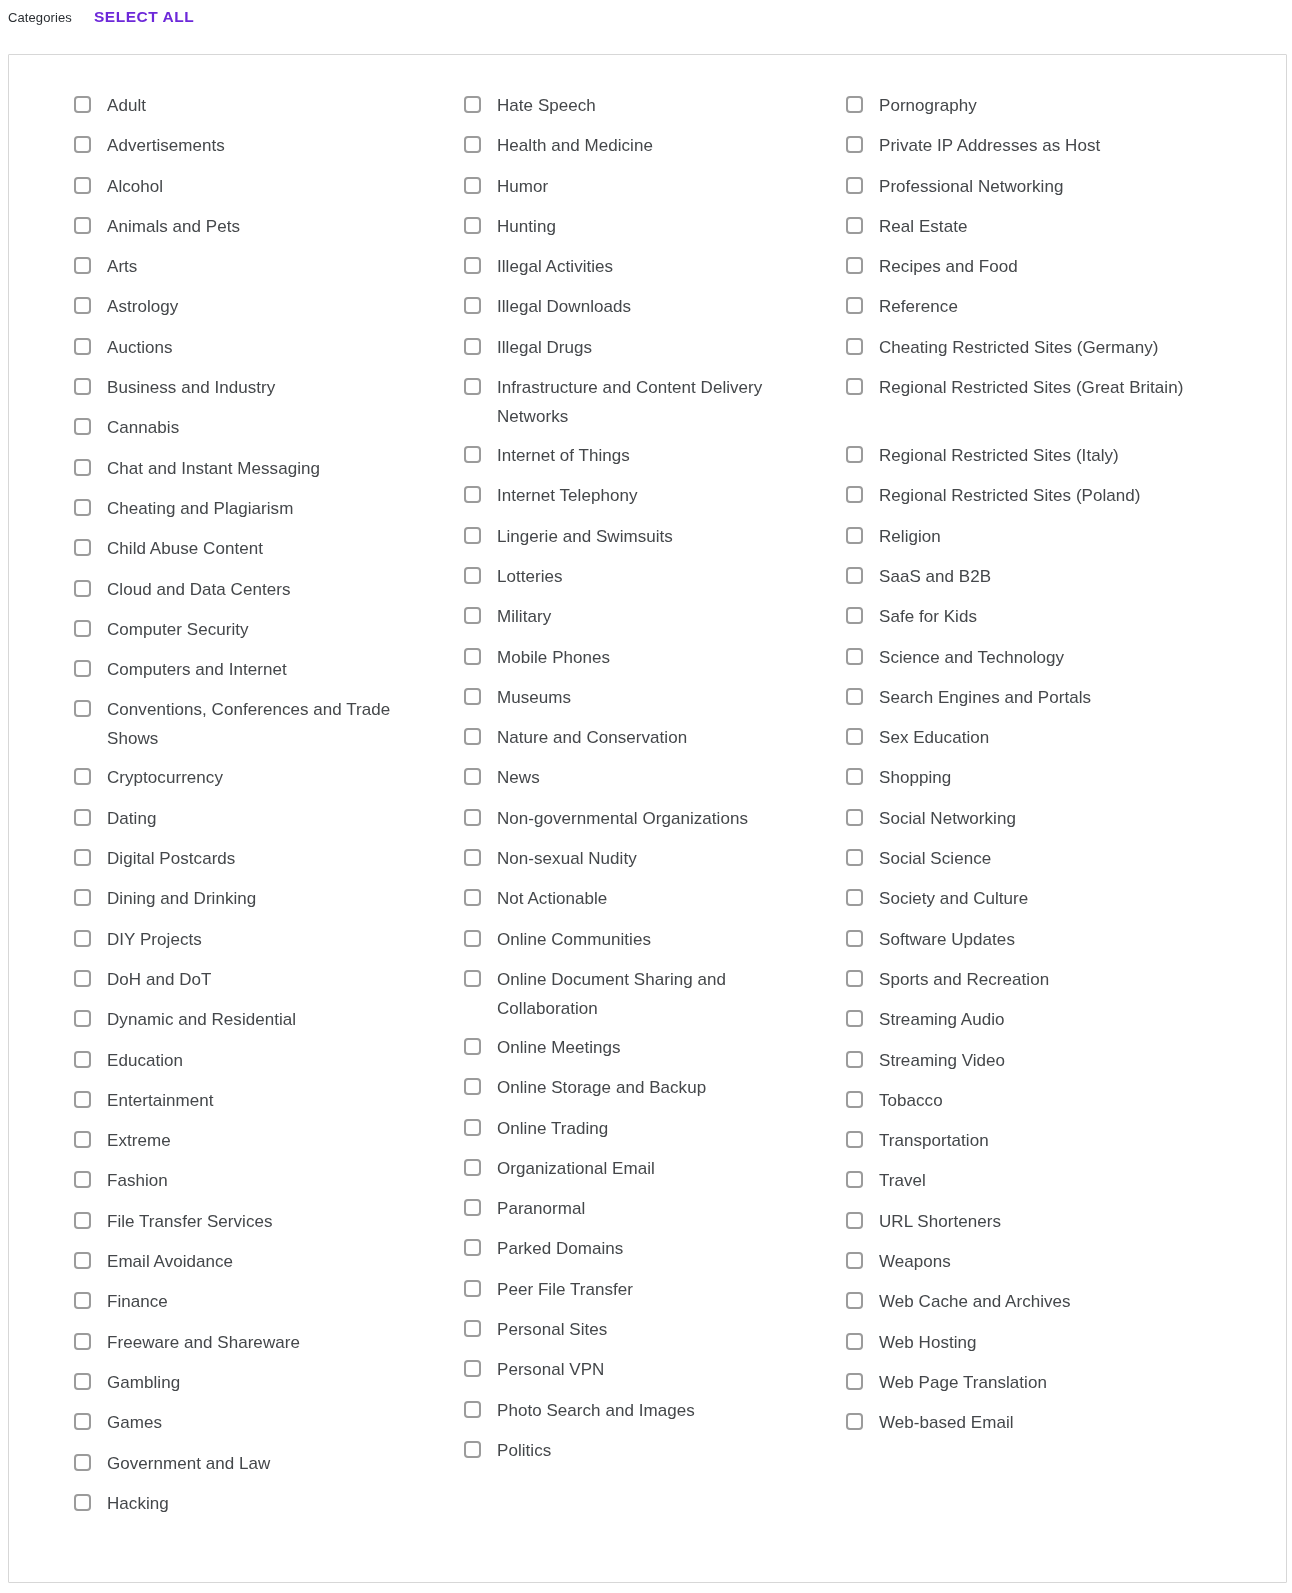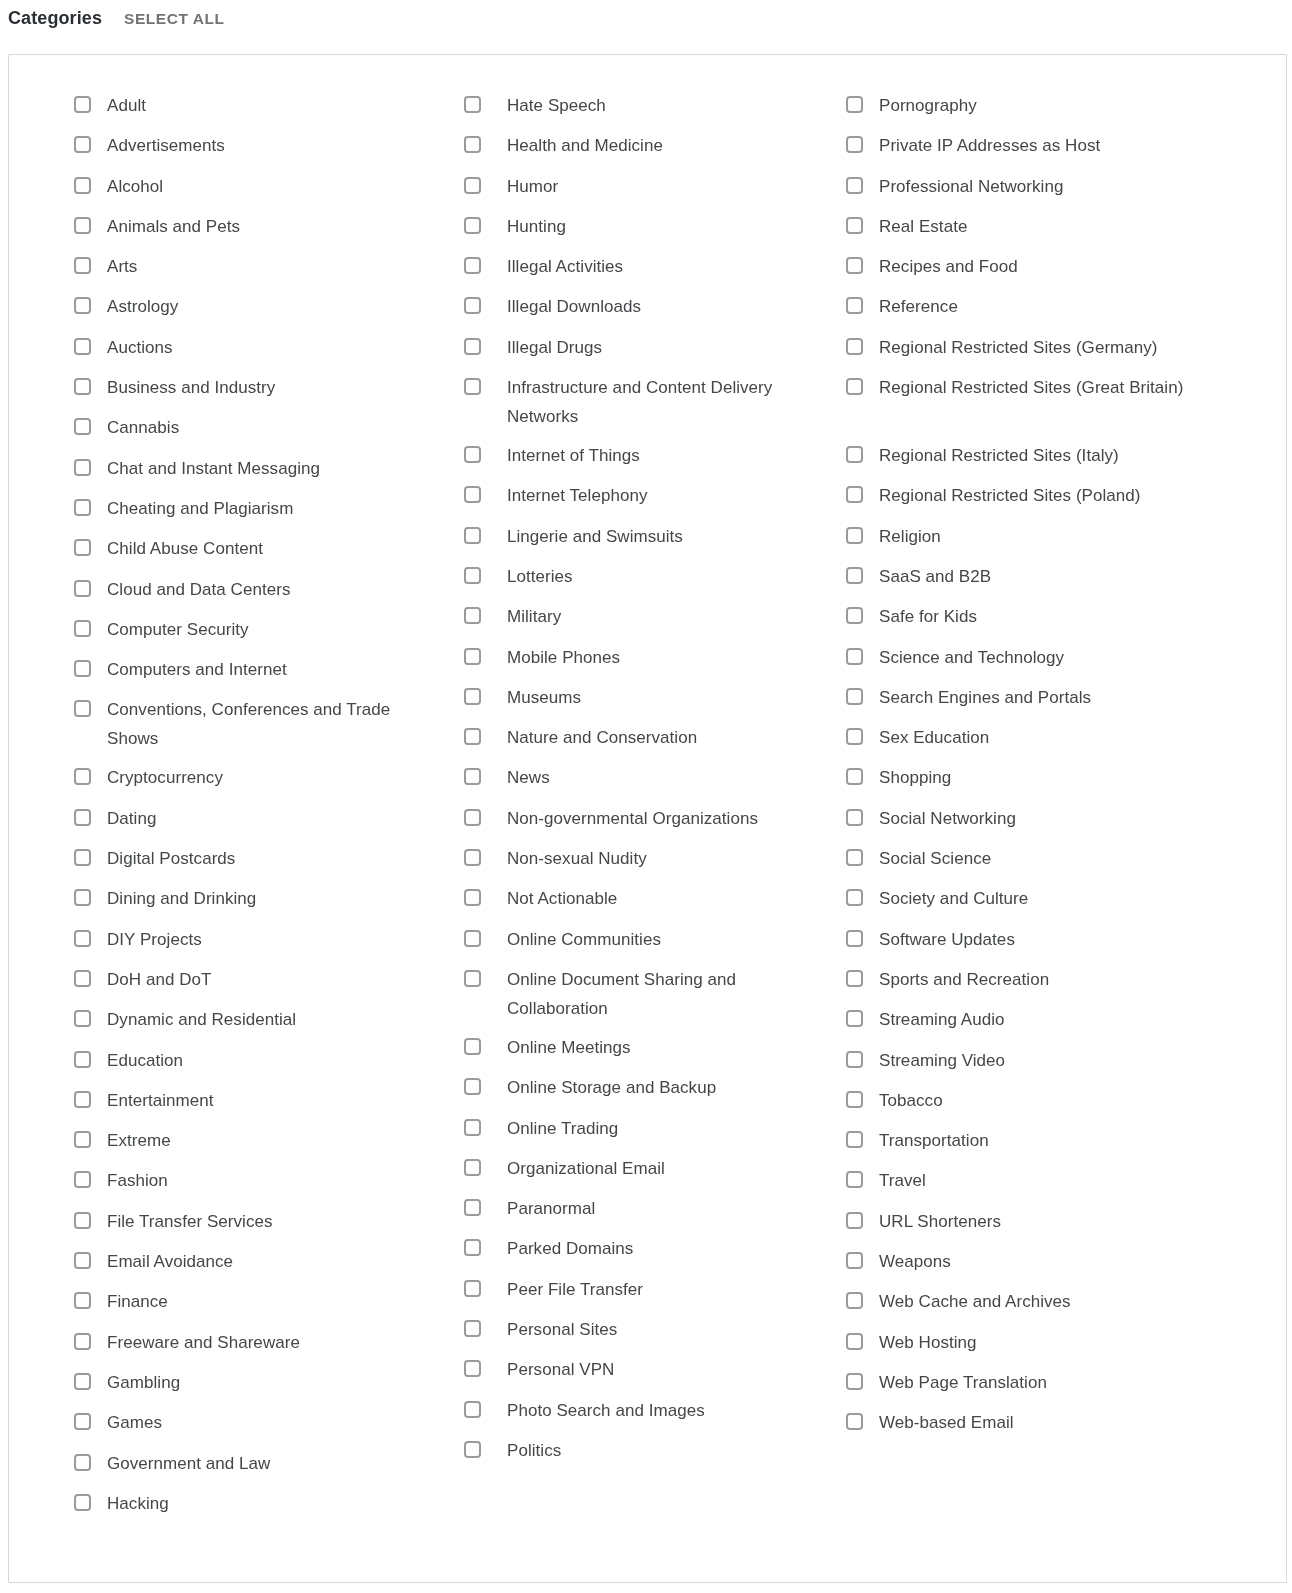--- a/index.html
+++ b/index.html
@@ -26,29 +26,29 @@
   .header-bar {
     position: absolute;
     left: 8px;
     top: 8px;
     display: flex;
     align-items: baseline;
     gap: 22px;
     height: 24px;
   }
   .header-title {
-    font-size: 18px;
-    font-weight: bold;
+    font-size: 13px;
+    font-weight: normal;
     color: #2b2f33;
     letter-spacing: 0.1px;
   }
   .select-all-link {
     font-size: 15.5px;
     font-weight: bold;
-    color: #737373;
+    color: #6d28d9;
     letter-spacing: 0.55px;
     cursor: pointer;
     text-decoration: none;
   }
 
   
   .panel {
     position: absolute;
     left: 8px;
     top: 54px;
@@ -79,21 +79,21 @@
 
   .check-row {
     display: flex;
     align-items: flex-start;
     min-height: 40.3px;
     padding: 0;
     margin: 0;
     cursor: pointer;
   }
   .col-1 .check-row { width: 330px; }
-  .col-2 .check-row { width: 340px; gap: 10px; }
+  .col-2 .check-row { width: 340px; }
   .col-3 .check-row { width: 375px; }
 
   .checkbox {
     flex: 0 0 auto;
     width: 17px;
     height: 17px;
     box-sizing: border-box;
     border: 2px solid #9b9b9b;
     border-radius: 4px;
     background: #ffffff;
@@ -424,21 +424,21 @@
           <div class="check-row">
             <span class="checkbox"></span>
             <span class="check-label">Recipes and Food</span>
           </div>
           <div class="check-row">
             <span class="checkbox"></span>
             <span class="check-label">Reference</span>
           </div>
           <div class="check-row">
             <span class="checkbox"></span>
-            <span class="check-label">Regional Restricted Sites (Germany)</span>
+            <span class="check-label">Cheating Restricted Sites (Germany)</span>
           </div>
           <div class="check-row wrap">
             <span class="checkbox"></span>
             <span class="check-label">Regional Restricted Sites (Great Britain)</span>
           </div>
           <div class="check-row">
             <span class="checkbox"></span>
             <span class="check-label">Regional Restricted Sites (Italy)</span>
           </div>
           <div class="check-row">

